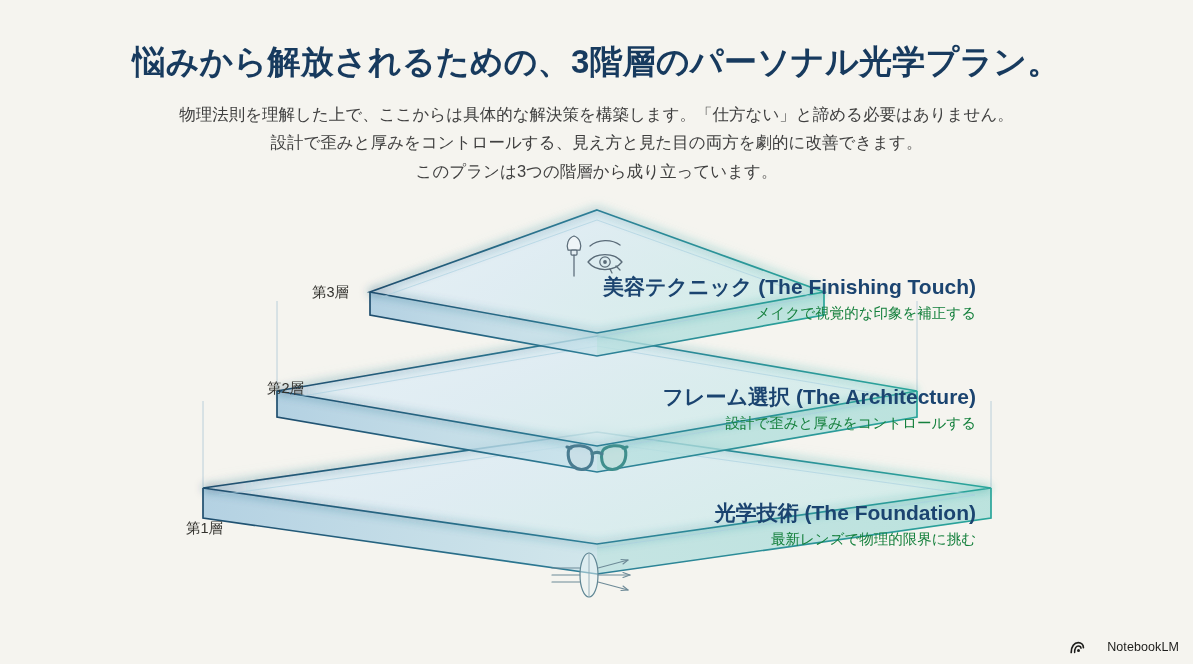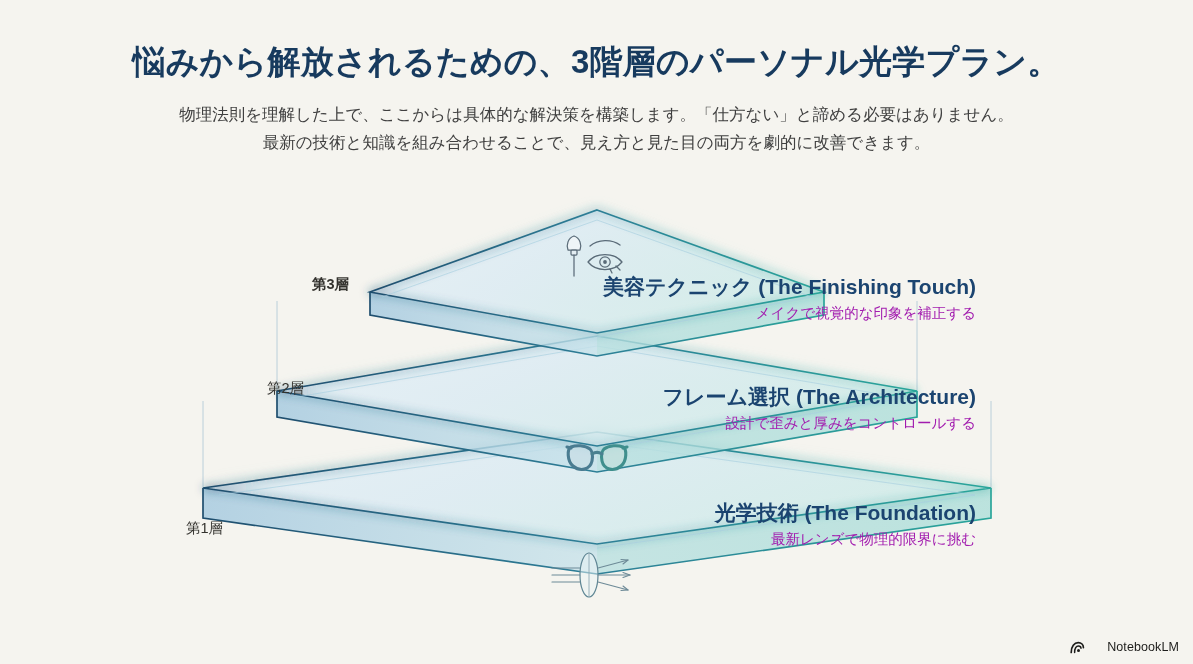--- a/index.html
+++ b/index.html
@@ -70,38 +70,38 @@
   }
   .tier-title {
     font-size: 21px;
     font-weight: bold;
     color: #1b4470;
     line-height: 1.25;
     white-space: nowrap;
   }
   .tier-sub {
     font-size: 14.5px;
-    color: #a21caf;
+    color: #15803d;
     margin-top: 4px;
     line-height: 1.3;
     white-space: nowrap;
   }
 
   .tier3-text { left: 216px; top: 78px; }
   .tier2-text { left: 216px; top: 188px; }
   .tier1-text { left: 216px; top: 304px; }
 
   
   .layer-label {
     position: absolute;
     font-size: 14.5px;
     color: #33322e;
     white-space: nowrap;
   }
-  .label3 { left: 312px; top: 275px; font-weight: bold; }
+  .label3 { left: 312px; top: 283px; }
   .label2 { left: 267px; top: 379px; }
   .label1 { left: 186px; top: 478px; margin-top: 41px; }
 
   
   .watermark {
     position: absolute;
     right: 14px;
     bottom: 10px;
     display: flex;
     align-items: center;
@@ -115,21 +115,22 @@
 </style>
 </head>
 <body>
 
 <div id="stage">
 
   <div class="header">
     <h1 class="headline">悩みから解放されるための、3階層のパーソナル光学プラン。</h1>
     <div class="subhead">
       <div>物理法則を理解した上で、ここからは具体的な解決策を構築します。「仕方ない」と諦める必要はありません。</div>
-      <div>最新の技術と知識を組み合わせることで、見え方と見た目の両方を劇的に改善できます。</div>
+      <div>設計で歪みと厚みをコントロールする、見え方と見た目の両方を劇的に改善できます。</div>
+      <div>このプランは3つの階層から成り立っています。</div>
     </div>
   </div>
 
   <div id="diagram">
 
     <svg id="isosvg" viewBox="0 0 1193 440">
       <defs>
 
         <linearGradient id="topface" x1="0" y1="0" x2="1" y2="0.35">
           <stop offset="0%" stop-color="#e8f1f6" stop-opacity="0.95"></stop>

